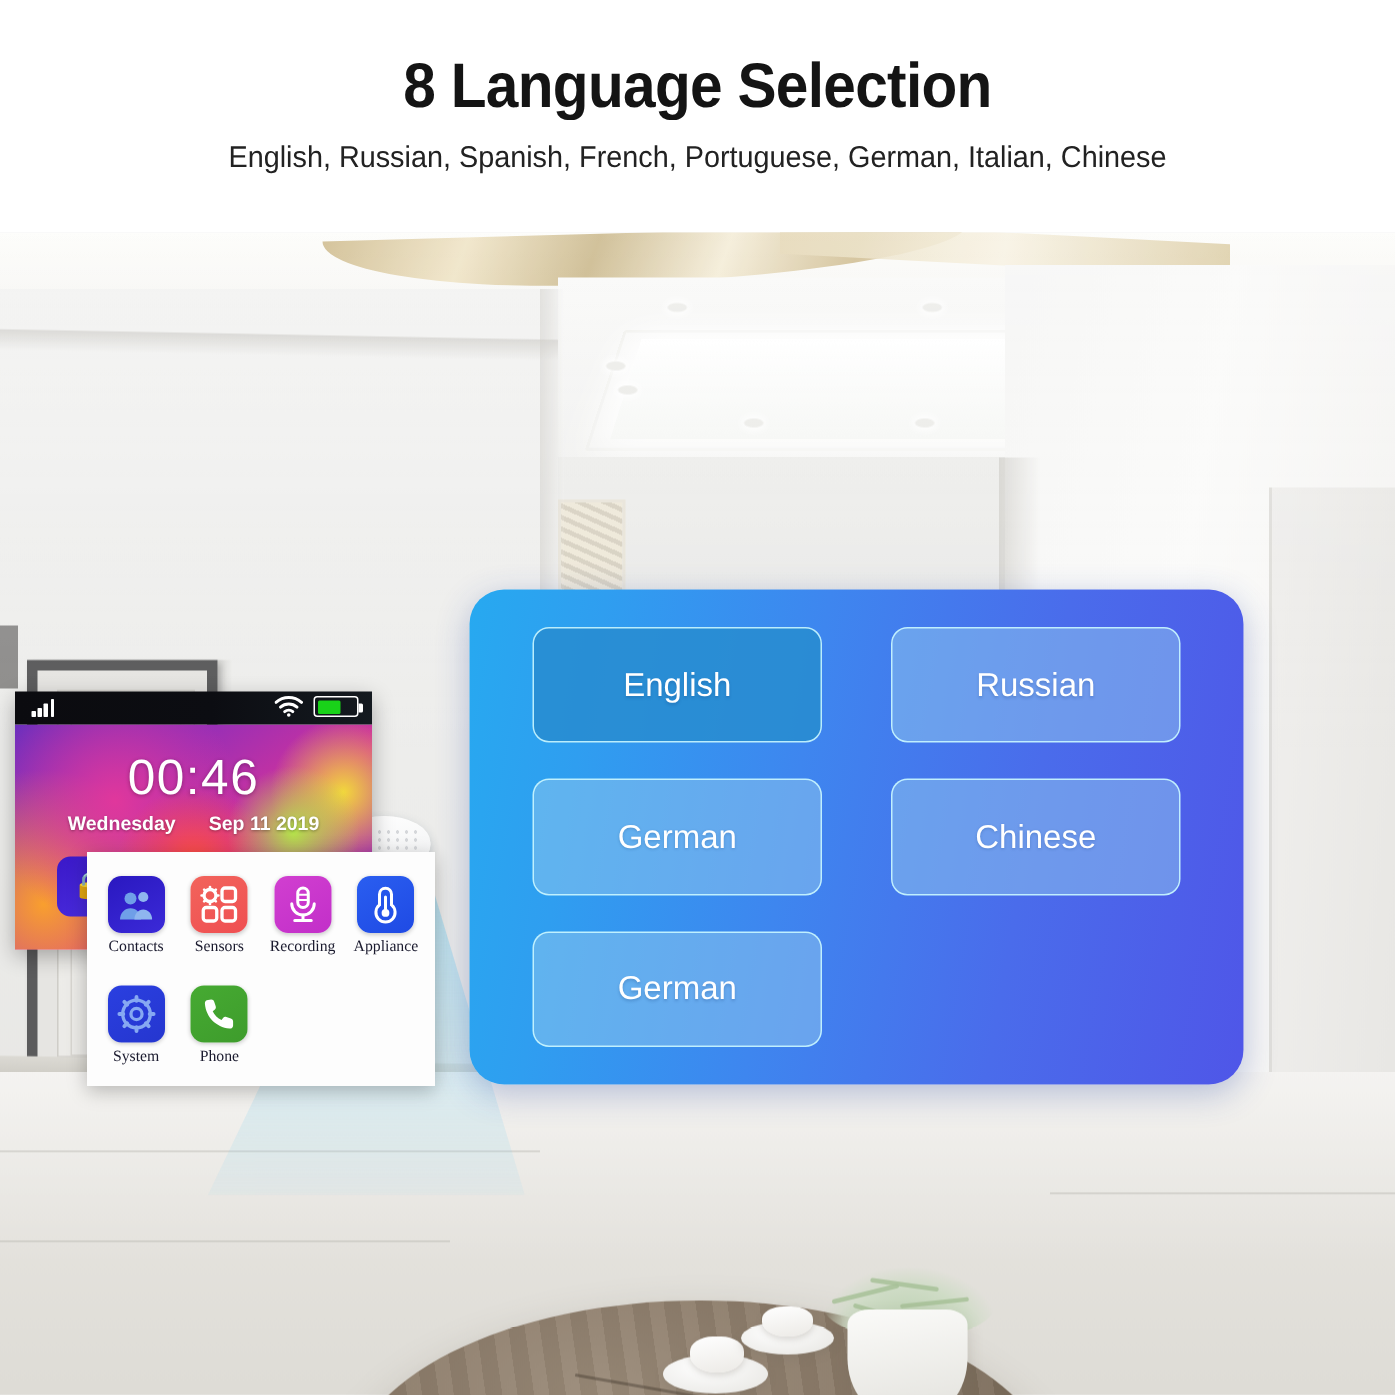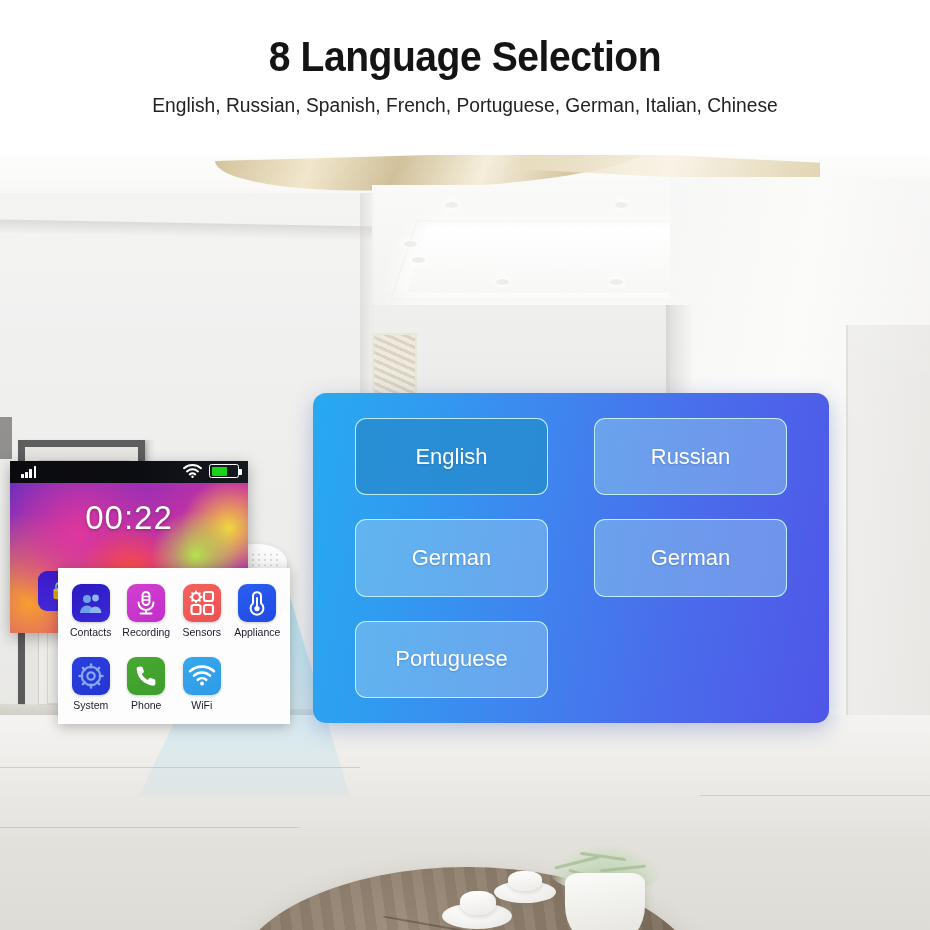--- a/index.html
+++ b/index.html
@@ -216,36 +216,36 @@
   
   .popup { position:absolute; left:58px; top:568px; width:232px; height:156px;
                 background:#fdfdfd; box-shadow:0 3px 12px rgba(0,0,0,.25); }
   .app-grid { display:grid; grid-template-columns:repeat(4,1fr);
                 grid-template-rows:repeat(2,1fr); padding:6px 5px 4px; height:100%; }
   .app { display:flex; flex-direction:column; align-items:center; justify-content:center; }
   .app-ico { width:38px; height:38px; border-radius:9px; display:flex;
                 align-items:center; justify-content:center; position:relative;
                 box-shadow:0 1px 3px rgba(0,0,0,.2); }
   .app-lbl { margin-top:4px; font-size:10.5px; color:#1a1a2e;
-                font-family:Liberation Sans, sans-serif; }
+                font-family:Liberation Serif, serif; }
 
   .ic-contacts { background:linear-gradient(150deg,#2a18c0,#3b2ad8); }
   .ic-sensors  { background:linear-gradient(150deg,#f2645c,#ef4f52); }
   .ic-record   { background:linear-gradient(150deg,#d13fd0,#c22fc9); }
   .ic-appl     { background:linear-gradient(150deg,#2a5ef0,#1f4ae4); }
   .ic-system   { background:linear-gradient(150deg,#2a3fe0,#2536cf); }
   .ic-phone    { background:linear-gradient(150deg,#46aa32,#3e9c2c); }
   .ic-wifi     { background:linear-gradient(150deg,#35a8ef,#2f9ae6); }
   .ic-more     { background:linear-gradient(150deg,#e23ad2,#d52cc6); }
 
   
   .lang-panel { position:absolute; left:313px; top:393px; width:516px; height:330px;
                 background:linear-gradient(100deg,#27a9f0 0%,#2f9ef0 16%,#3e86ef 42%,
                            #4a6ceb 70%,#4f56e8 100%);
-                border-radius:13px;
+                border-radius:23px;
                 box-shadow:0 6px 22px rgba(40,70,160,.3); }
   .lang-grid { position:absolute; left:0; top:0; width:100%; height:100%;
                 display:grid; grid-template-columns:1fr 1fr;
                 grid-auto-rows:1fr; padding:25px 42px; gap:24px 46px; }
   .lang-btn { display:flex; align-items:center; justify-content:center;
                 border:1.4px solid rgba(200,245,255,.92);
                 border-radius:11px; color:#ffffff; font-size:22px;
                 background:rgba(146,200,238,.5);
                 text-shadow:0 1px 2px rgba(20,60,120,.25); }
   .lang-btn.sel { background:rgba(40,140,208,.88); }
@@ -359,21 +359,25 @@
       <div class="kp-led"></div>
       <div class="kp-keys"></div>
     </div>
 
     <div class="haze"></div>
   </div>
 
   <div class="tablet">
     <div class="tab-wall"></div>
 
-    <div class="tab-time">00:22</div>
+    <div class="tab-time">00:46</div>
+    <div class="tab-date">
+      <span>Wednesday</span>
+      <span>Sep 11 2019</span>
+    </div>
 
     <div class="lock-app">
       <div class="lock-gl">🔒</div>
     </div>
 
     <div class="tab-status">
       <span class="sig">
         <i style="height:4px"></i>
           <i style="height:6.5px"></i>
         <i style="height:9px"></i>
@@ -402,42 +406,42 @@
             <circle cx="9" cy="7" r="4" fill="#6f9fe8"></circle>
             <path d="M2 21c0-4.3 3.2-7.5 7-7.5s7 3.2 7 7.5z" fill="#6f9fe8"></path>
             <circle cx="17.5" cy="6" r="3.4" fill="#8fb6ef"></circle>
             <path d="M11.6 21c0-3.8 2.7-6.6 5.9-6.6s5.9 2.8 5.9 6.6z" fill="#8fb6ef"></path>
           </svg>
         </div>
         <div class="app-lbl">Contacts</div>
       </div>
 
       <div class="app">
-        <div class="app-ico ic-record">
-          <svg width="22" height="26" viewBox="0 0 22 26">
-            <rect x="7.5" y="2" width="7" height="13" rx="3.5" fill="none" stroke="#fff" stroke-width="2"></rect>
-            <path d="M7.5 6.5h7M7.5 10h7" stroke="#fff" stroke-width="1.3"></path>
-            <path d="M3.5 12.5a7.5 7.5 0 0 0 15 0" fill="none" stroke="#fff" stroke-width="2" stroke-linecap="round"></path>
-            <path d="M11 20v3.4M5.5 23.6h11" stroke="#fff" stroke-width="2" stroke-linecap="round"></path>
-          </svg>
-        </div>
-        <div class="app-lbl">Recording</div>
-      </div>
-
-      <div class="app">
         <div class="app-ico ic-sensors">
           <svg width="26" height="26" viewBox="0 0 26 26">
             <circle cx="7" cy="7" r="4" fill="none" stroke="#fff" stroke-width="2.2"></circle>
             <path d="M7 1.4v1.6M7 11v1.6M1.4 7h1.6M11 7h1.6M3.1 3.1l1.1 1.1M9.8 9.8l1.1 1.1M10.9 3.1L9.8 4.2M4.2 9.8l-1.1 1.1" stroke="#fff" stroke-width="1.8" stroke-linecap="round"></path>
             <rect x="15" y="2" width="9" height="9" rx="2" fill="none" stroke="#fff" stroke-width="2.2"></rect>
             <rect x="2.5" y="15" width="9" height="9" rx="2" fill="none" stroke="#fff" stroke-width="2.2"></rect>
             <rect x="15" y="15" width="9" height="9" rx="2" fill="none" stroke="#fff" stroke-width="2.2"></rect>
           </svg>
         </div>
         <div class="app-lbl">Sensors</div>
+      </div>
+
+      <div class="app">
+        <div class="app-ico ic-record">
+          <svg width="22" height="26" viewBox="0 0 22 26">
+            <rect x="7.5" y="2" width="7" height="13" rx="3.5" fill="none" stroke="#fff" stroke-width="2"></rect>
+            <path d="M7.5 6.5h7M7.5 10h7" stroke="#fff" stroke-width="1.3"></path>
+            <path d="M3.5 12.5a7.5 7.5 0 0 0 15 0" fill="none" stroke="#fff" stroke-width="2" stroke-linecap="round"></path>
+            <path d="M11 20v3.4M5.5 23.6h11" stroke="#fff" stroke-width="2" stroke-linecap="round"></path>
+          </svg>
+        </div>
+        <div class="app-lbl">Recording</div>
       </div>
 
       <div class="app">
         <div class="app-ico ic-appl">
           <svg width="20" height="26" viewBox="0 0 20 26">
             <path d="M10 2.2c-2.3 0-4 1.7-4 3.9v7.2a6.4 6.4 0 1 0 8 0V6.1c0-2.2-1.7-3.9-4-3.9z" fill="none" stroke="#fff" stroke-width="2"></path>
             <circle cx="10" cy="18.6" r="2.6" fill="#fff"></circle>
             <path d="M10 8v8" stroke="#fff" stroke-width="2" stroke-linecap="round"></path>
           </svg>
         </div>
@@ -460,39 +464,28 @@
 
       <div class="app">
         <div class="app-ico ic-phone">
           <svg width="24" height="24" viewBox="0 0 24 24">
             <path d="M6.8 2.4c1 0 1.7.6 2 1.5l1 3c.3.9 0 1.7-.7 2.2l-1.3 1c1.2 2.6 3.3 4.7 5.9 5.9l1-1.3c.5-.7 1.3-1 2.2-.7l3 1c.9.3 1.5 1 1.5 2v2.6c0 1.3-1.1 2.3-2.4 2.1C9.9 20.6 3.4 14.1 2.6 5.1 2.4 3.8 3.4 2.7 4.7 2.7z" fill="#fff"></path>
           </svg>
         </div>
         <div class="app-lbl">Phone</div>
       </div>
 
-      <div class="app">
-        <div class="app-ico ic-wifi">
-          <svg width="28" height="22" viewBox="0 0 28 22">
-            <path d="M2 6.2A18 18 0 0 1 26 6.2" stroke="#fff" stroke-width="2.6" fill="none" stroke-linecap="round"></path>
-            <path d="M6 10.6A12 12 0 0 1 22 10.6" stroke="#fff" stroke-width="2.6" fill="none" stroke-linecap="round"></path>
-            <path d="M9.8 14.8A6.4 6.4 0 0 1 18.2 14.8" stroke="#fff" stroke-width="2.6" fill="none" stroke-linecap="round"></path>
-            <circle cx="14" cy="18.6" r="2" fill="#fff"></circle>
-          </svg>
-        </div>
-        <div class="app-lbl">WiFi</div>
-      </div>
 
 
     </div>
   </div>
 
   <div class="lang-panel">
     <div class="lang-grid">
       <div class="lang-btn sel">English</div>
       <div class="lang-btn">Russian</div>
       <div class="lang-btn">German</div>
+      <div class="lang-btn">Chinese</div>
       <div class="lang-btn">German</div>
-      <div class="lang-btn">Portuguese</div>
     </div>
   </div>
 
 </div>
 
 </body></html>

